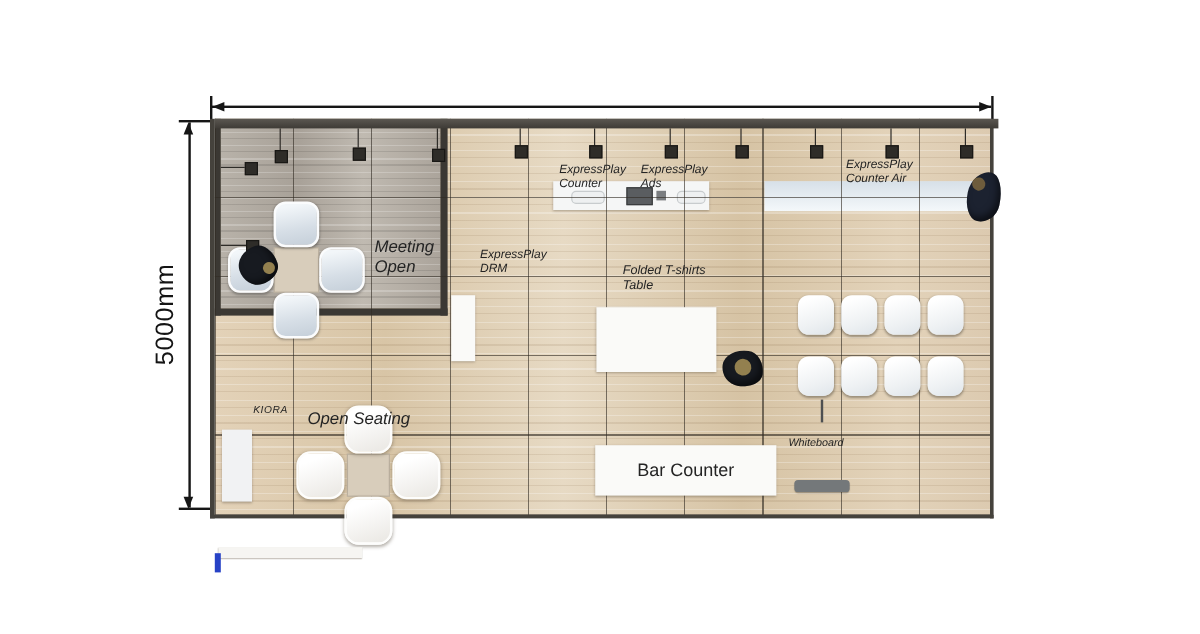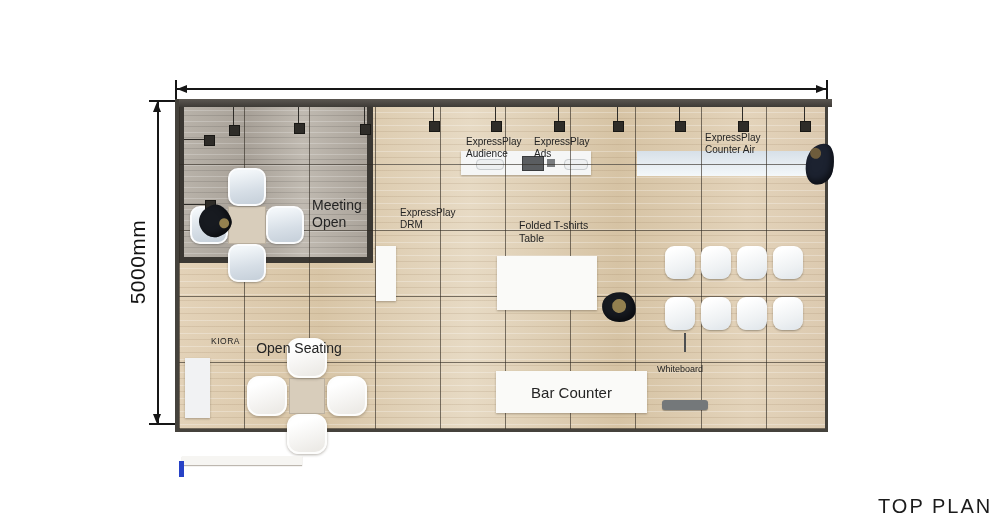--- a/index.html
+++ b/index.html
@@ -48,42 +48,41 @@
   .table-wood{background:#d8cdbb;border:1px solid rgba(60,50,40,.18);box-sizing:border-box;}
   .seat{background:linear-gradient(160deg,#ffffff 15%,#eef1f3 65%,#dfe5ea 100%);
         border-radius:9px;box-shadow:0 1px 2px rgba(50,45,35,.4);}
   .light{position:absolute;width:9px;height:9px;background:#2e2c28;border:1px solid #191815;z-index:8;}
   .stem{position:absolute;background:#2e2c28;z-index:8;}
   .person{position:absolute;z-index:9;}
   .p-body{position:absolute;inset:0;background:#171a20;border-radius:58% 42% 55% 45%/48% 60% 40% 52%;
           box-shadow:inset -3px -3px 6px rgba(0,0,0,.55);}
   .p-head{position:absolute;background:#93804f;border-radius:50%;}
   
-  .lbl{position:absolute;z-index:10;color:#242424;line-height:1.22;white-space:nowrap;}
+  .lbl{position:absolute;z-index:10;color:#242424;line-height:1.22;white-space:nowrap;font-style:italic;}
   .lbl span{display:block;}
 </style>
 </head>
 <body>
 
 <div id="stage">
 
   <div class="dim-line" style="left:176px;top:88px;width:650px;height:1.5px;"></div>
   <div class="arrow left" style="left:177px;top:85px;"></div>
   <div class="arrow right" style="left:816px;top:85px;"></div>
   <div class="dim-line" style="left:175px;top:80px;width:1.5px;height:20px;"></div>
   <div class="dim-line" style="left:826px;top:80px;width:1.5px;height:20px;"></div>
 
   <div class="dim-label" id="dim-v-label">5000mm</div>
   <div class="dim-line" style="left:157px;top:102px;width:1.5px;height:321px;"></div>
   <div class="arrow up" style="left:153px;top:102px;"></div>
   <div class="arrow down" style="left:153px;top:414px;"></div>
   <div class="dim-line" style="left:149px;top:100px;width:27px;height:1.5px;"></div>
   <div class="dim-line" style="left:149px;top:423px;width:27px;height:1.5px;"></div>
 
-  <div id="plan-title">TOP PLAN</div>
 
   <div id="plan">
 
     <div id="meeting-room"></div>
 
     <div class="furn white-rect" style="left:282px;top:4px;width:130px;height:24px;z-index:3;background:#f5f6f6;"></div>
     <div class="furn" style="left:297px;top:12px;width:26px;height:9px;border:1px solid #c8ccce;border-radius:4px;background:#eef0f1;z-index:3;"></div>
     <div class="furn" style="left:343px;top:9px;width:20px;height:13px;background:#5a5d60;border:1px solid #3a3c3e;z-index:3;"></div>
     <div class="furn" style="left:368px;top:12px;width:8px;height:8px;background:#7a7d80;z-index:3;"></div>
     <div class="furn" style="left:385px;top:12px;width:22px;height:9px;border:1px solid #c8ccce;border-radius:4px;background:#eef0f1;z-index:3;"></div>
@@ -173,21 +172,21 @@
     <div class="lbl" style="left:133px;top:98px;font-size:14px;">
       <span>Meeting</span>
       <span>Open</span>
     </div>
     <div class="lbl" style="left:221px;top:108px;font-size:10px;">
       <span>ExpressPlay</span>
       <span>DRM</span>
     </div>
     <div class="lbl" style="left:287px;top:37px;font-size:10px;">
       <span>ExpressPlay</span>
-      <span>Audience</span>
+      <span>Counter</span>
     </div>
     <div class="lbl" style="left:355px;top:37px;font-size:10px;">
       <span>ExpressPlay</span>
       <span>Ads</span>
     </div>
     <div class="lbl" style="left:526px;top:33px;font-size:10px;">
       <span>ExpressPlay</span>
       <span>Counter Air</span>
     </div>
     <div class="lbl" style="left:340px;top:120px;font-size:10.5px;">

